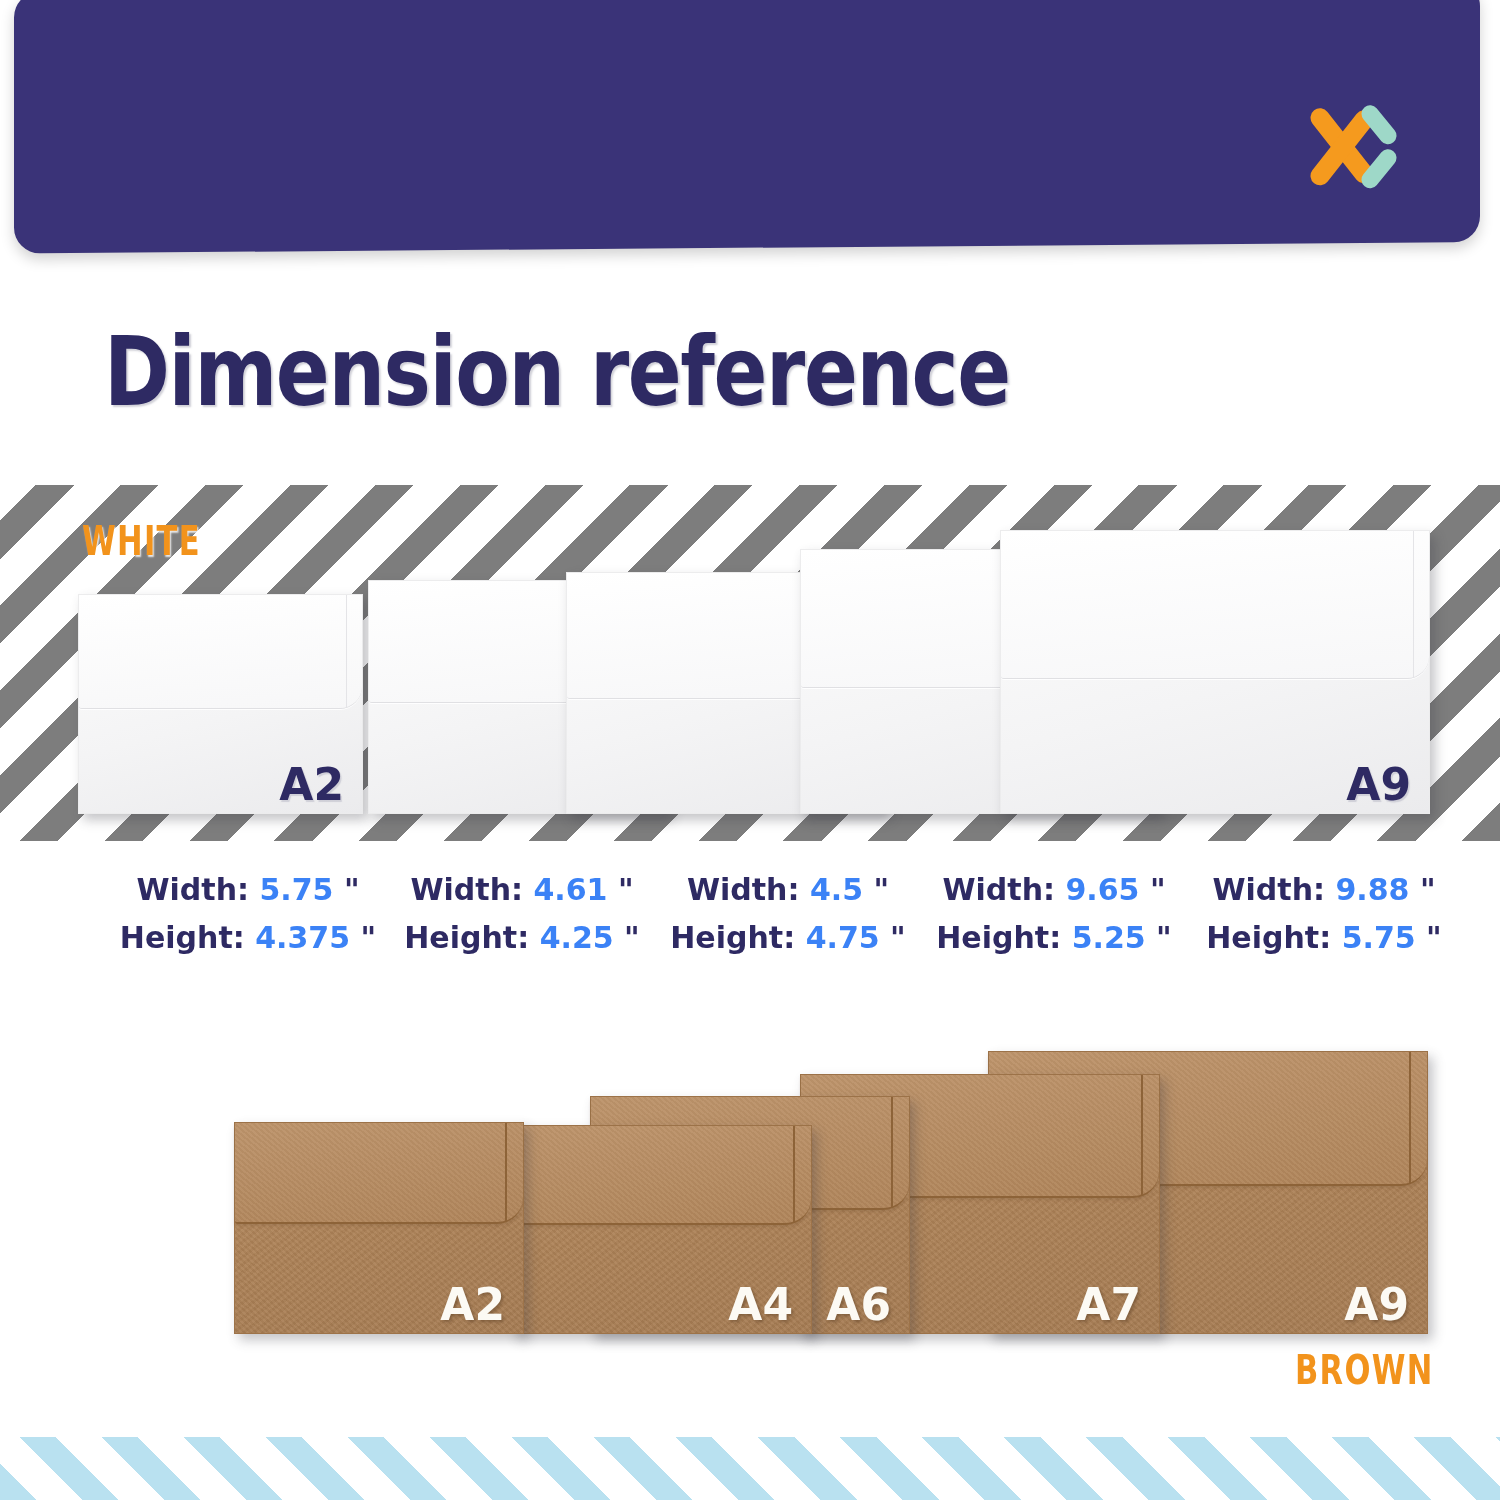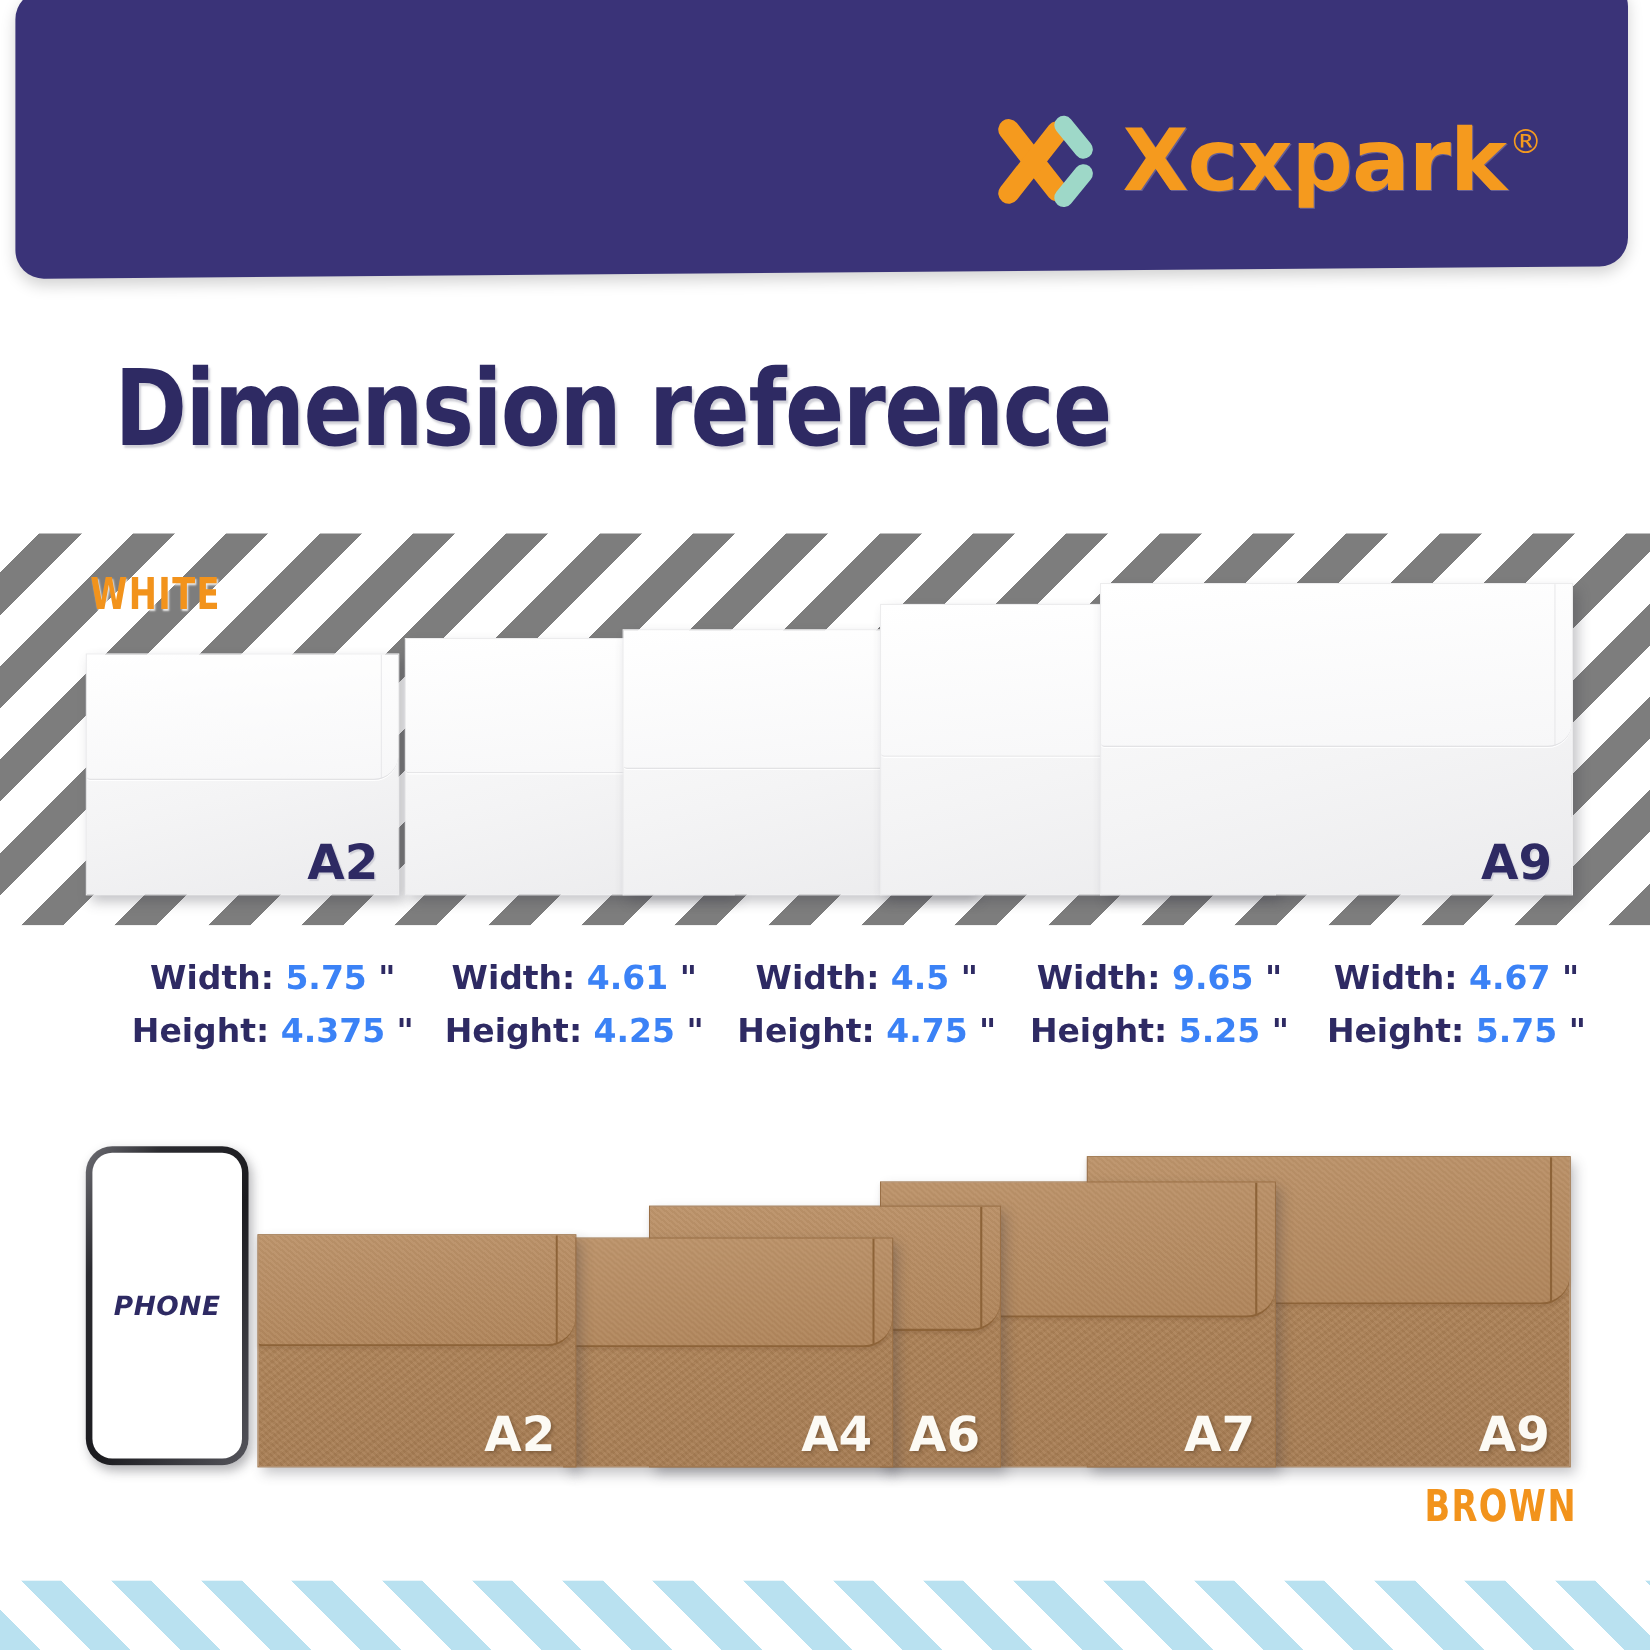--- a/index.html
+++ b/index.html
@@ -207,24 +207,20 @@
         <span class="logo-mark">
           <svg viewBox="0 0 92 86" xmlns="http://www.w3.org/2000/svg">
             <g stroke-linecap="round" fill="none">
               <path d="M10 14 L54 70" stroke="#f59a1e" stroke-width="19"></path>
               <path d="M10 72 L54 16" stroke="#f59a1e" stroke-width="19"></path>
               <path d="M60 10 L78 32" stroke="#9ed8c8" stroke-width="17"></path>
               <path d="M60 76 L78 54" stroke="#9ed8c8" stroke-width="17"></path>
             </g>
           </svg>
         </span>
-        <span class="brand-row">
-          <span class="brand-name">Xcxpark</span>
-          <span class="brand-reg">®</span>
-        </span>
       </div>
     </div>
   </div>
 
   <div class="page-title">Dimension reference</div>
 
   <div class="stripe-band stripe-grey"></div>
   <div class="band-label label-white">WHITE</div>
 
   <div class="env env-white" style="left:78px;  top:594px; width:283px; height:218px;">
@@ -302,37 +298,32 @@
       <div class="dim-line">
         <span>Height:</span>
         <span class="dim-val">5.25</span>
         <span class="dim-unit">"</span>
       </div>
     </div>
 
     <div class="dim-col" style="left:1196px;width:256px;">
       <div class="dim-line">
         <span>Width:</span>
-        <span class="dim-val">4.67</span>
+        <span class="dim-val">9.88</span>
         <span class="dim-unit">"</span>
       </div>
       <div class="dim-line">
         <span>Height:</span>
         <span class="dim-val">5.75</span>
         <span class="dim-unit">"</span>
       </div>
     </div>
 
   </div>
 
-  <div class="phone">
-    <div class="phone-screen">
-      <span class="phone-text">PHONE</span>
-    </div>
-  </div>
 
   <div class="env env-brown" style="left:988px; top:1051px; width:438px; height:281px;">
     <div class="flap"></div>
     <span class="env-label env-label-b">A9</span>
   </div>
 
   <div class="env env-brown" style="left:800px; top:1074px; width:358px; height:258px;">
     <div class="flap"></div>
     <span class="env-label env-label-b">A7</span>
   </div>

